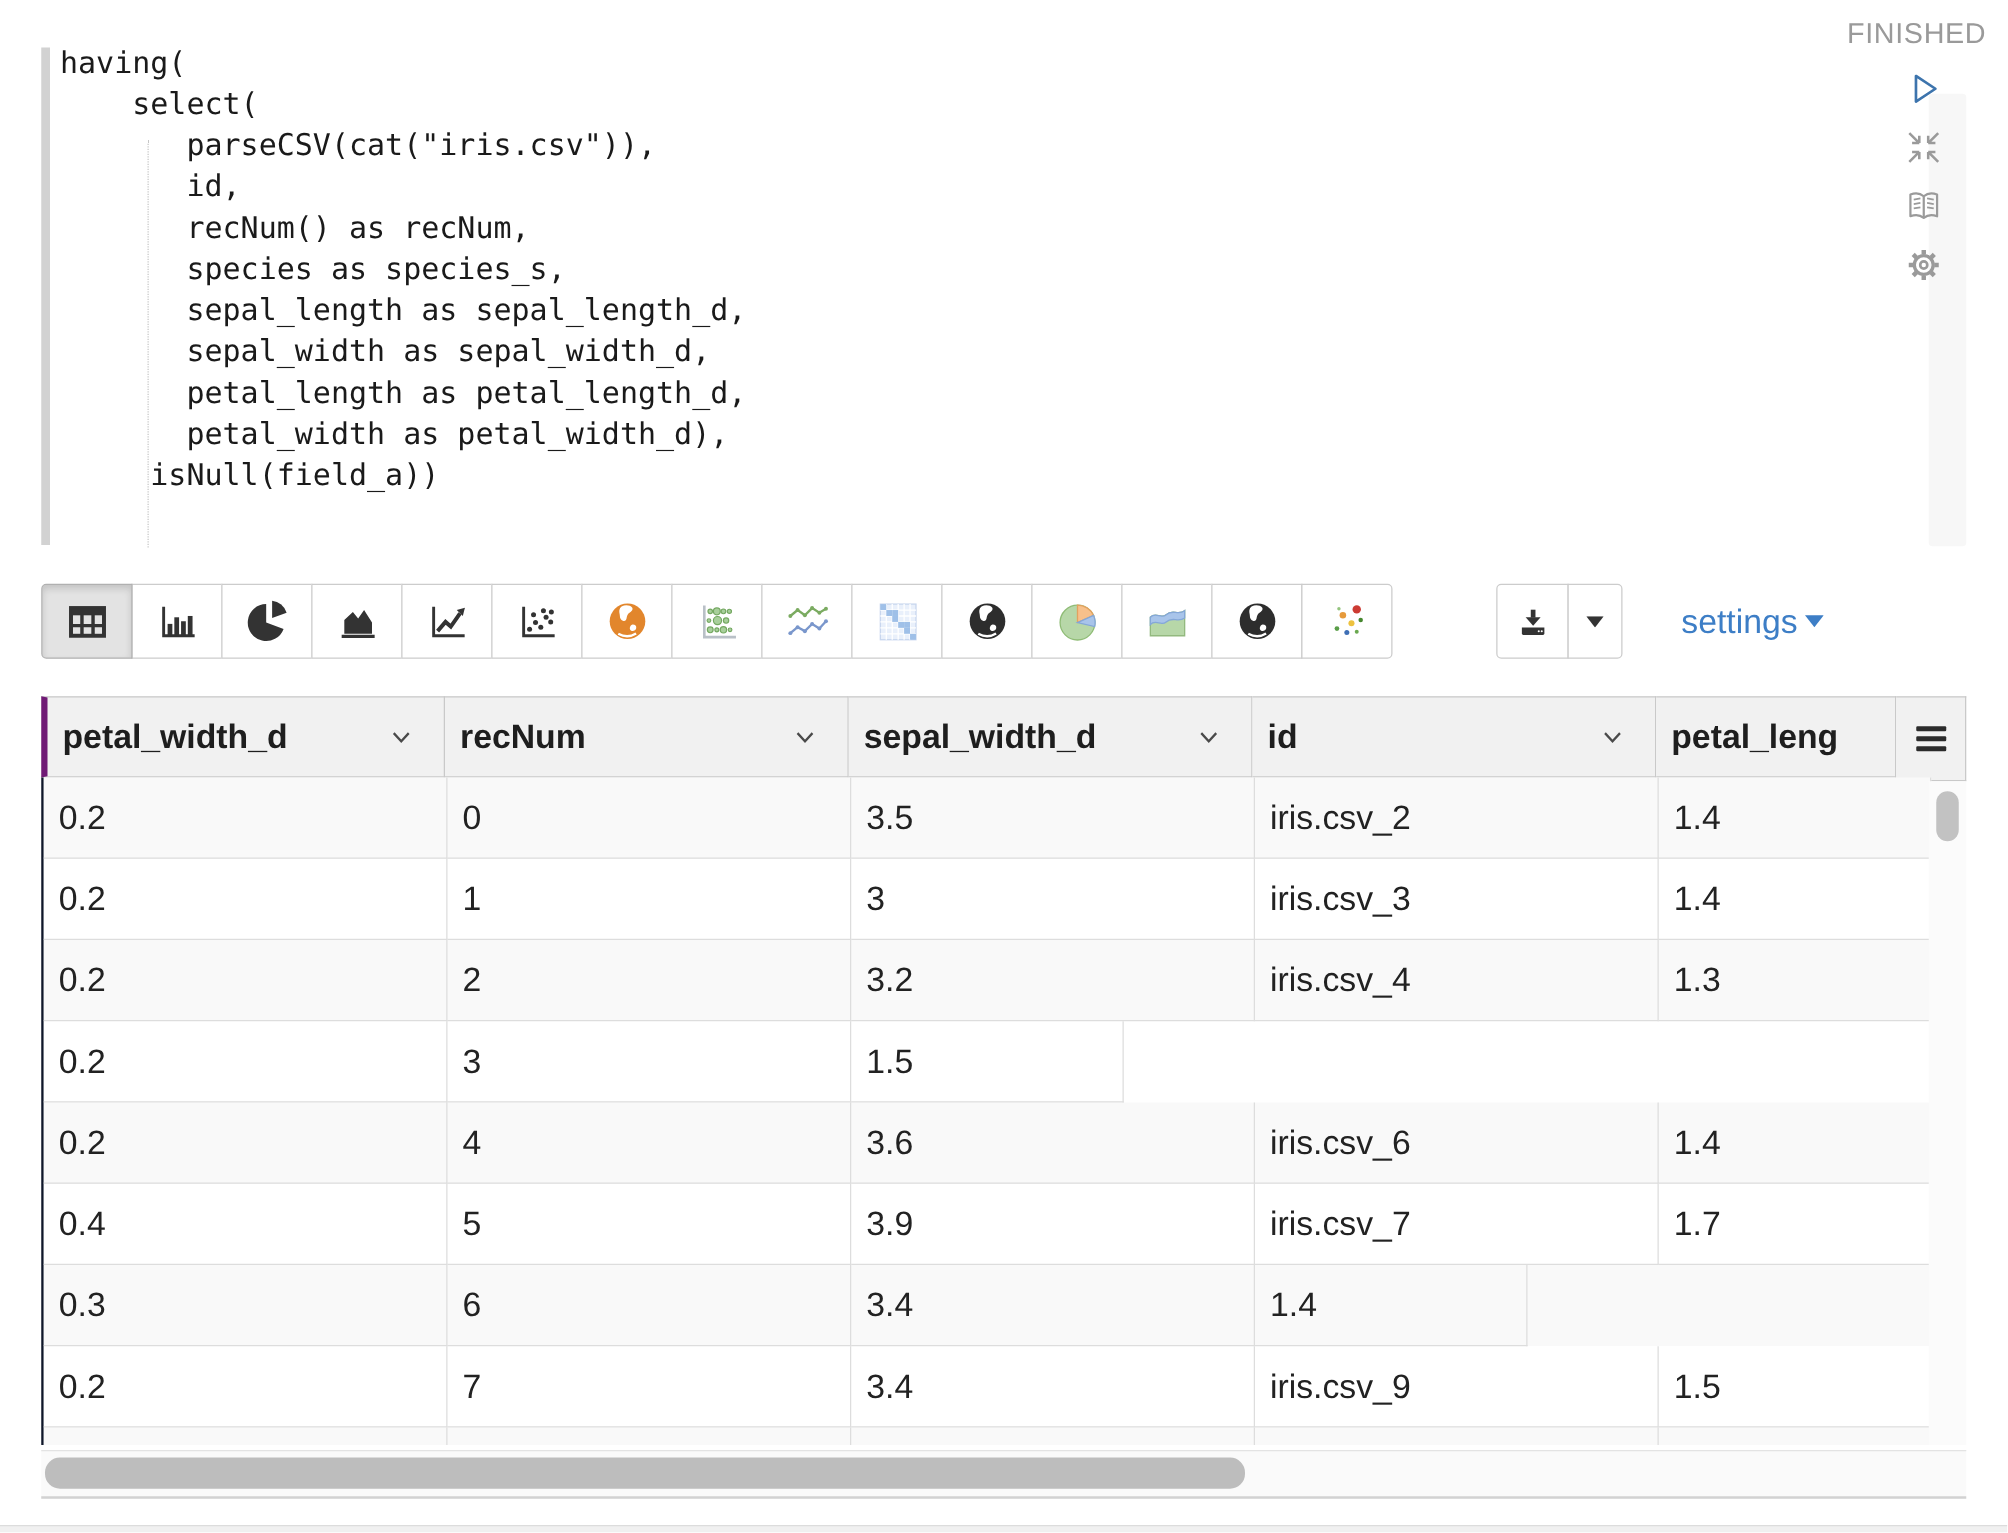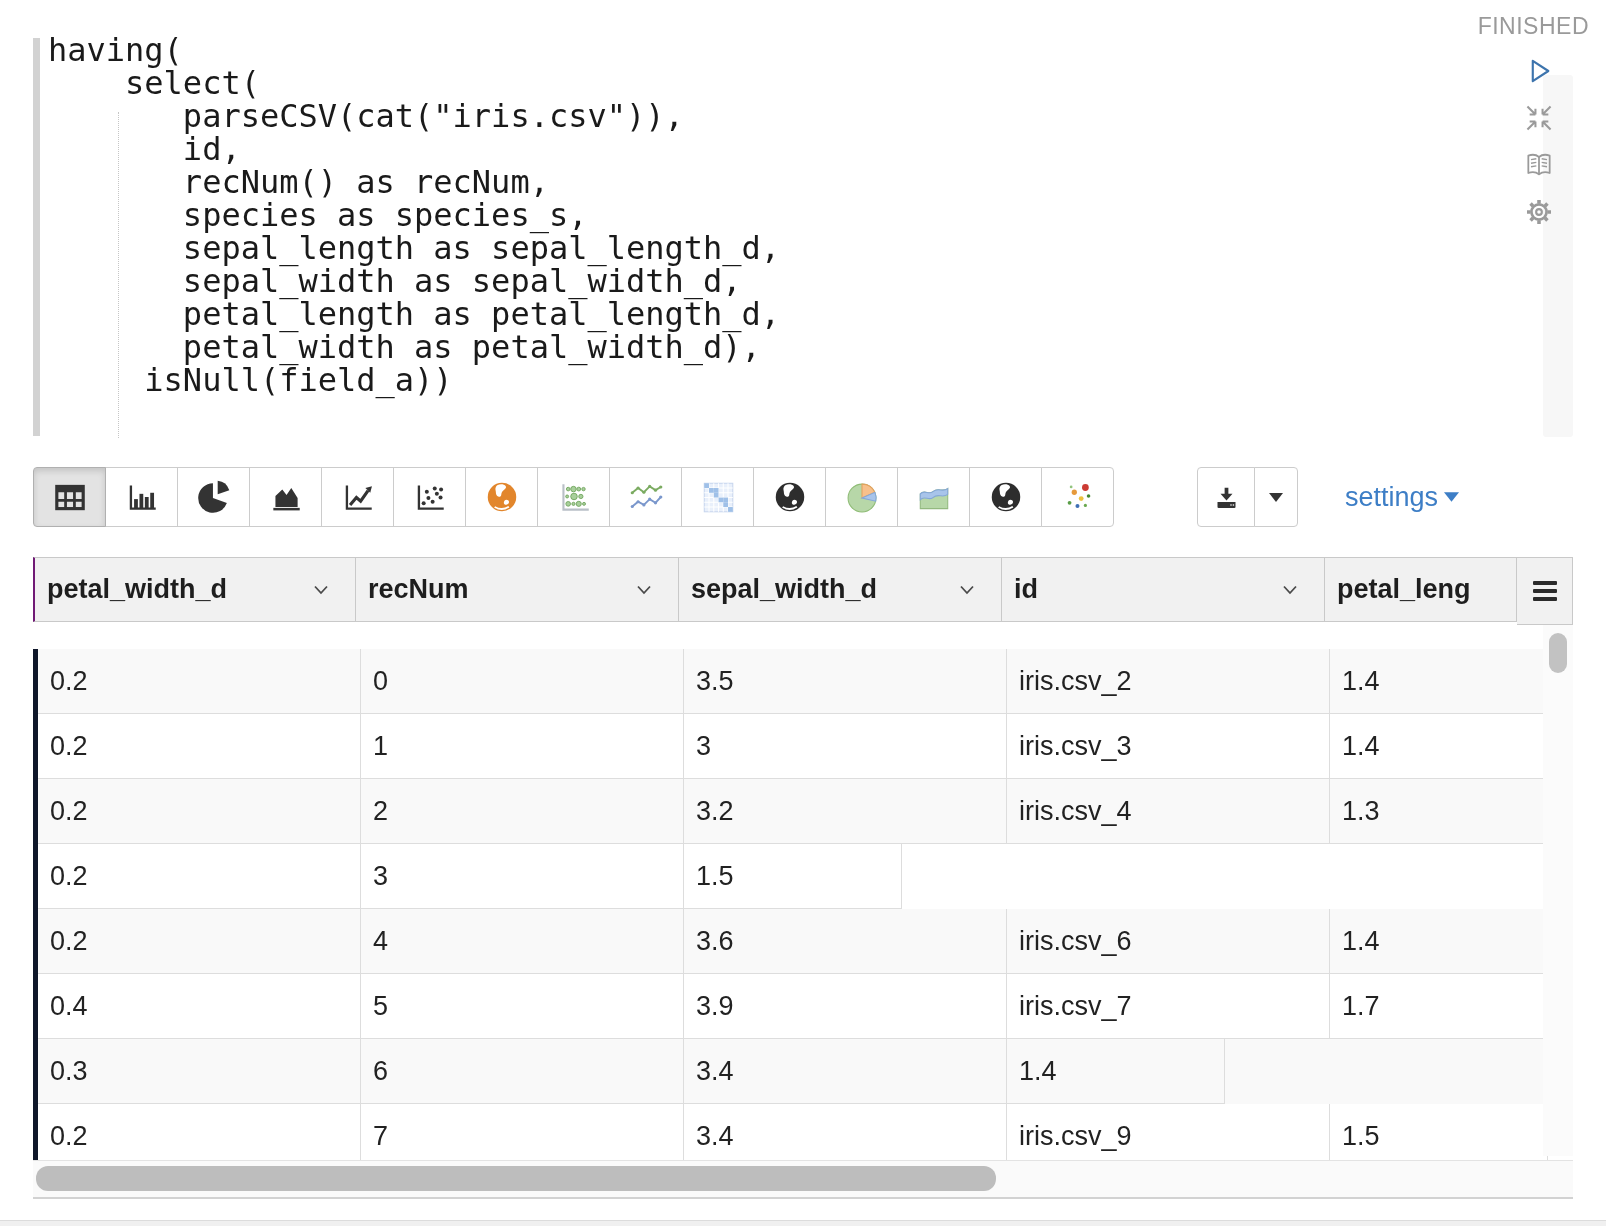--- a/index.html
+++ b/index.html
@@ -4,21 +4,21 @@
 <style>
   html,body{margin:0;padding:0;background:#fff;}
   body{font-family:"Liberation Sans",sans-serif;color:#222;}
   .stage{position:relative;width:1606px;height:1226px;background:#fff;overflow:hidden;}
 
   
   .editor{position:absolute;left:33px;top:30px;width:1540px;height:410px;background:#fff;}
   .gutter-bar{position:absolute;left:0;top:8px;width:7px;height:398px;background:#d2d2d2;}
   .indent-guide{position:absolute;left:85px;top:82px;height:326px;width:0;border-left:1px dotted #c6c6c6;}
   pre.code{position:absolute;left:15px;top:4px;margin:0;white-space:pre;
-    font-family:"DejaVu Sans Mono",monospace;font-size:32px;line-height:33px;color:#1a1a1a;}
+    font-family:"DejaVu Sans Mono",monospace;font-size:24px;line-height:33px;color:#1a1a1a;}
   .editor-vtrack{position:absolute;right:0;top:45px;width:30px;height:362px;background:#f7f7f7;border-radius:3px;}
 
   
   .controls{position:absolute;top:13px;right:5px;display:flex;align-items:center;gap:15px;flex-direction:column;}
   .status{font-size:23px;color:#9a9a9a;letter-spacing:.5px;margin-right:12px;}
   .icon-btn{width:32px;height:32px;background:none;border:none;padding:0;cursor:pointer;display:flex;align-items:center;justify-content:center;}
 
   
   .toolbar{position:absolute;left:33px;top:467px;width:1540px;height:60px;}
   .chart-group{display:flex;position:absolute;left:0;top:0;}
@@ -32,26 +32,26 @@
   .dbtn.main{width:58px;border-radius:4px 0 0 4px;}
   .dbtn.caret{width:44px;margin-left:-1px;border-radius:0 4px 4px 0;}
   .settings-link{position:absolute;left:1312px;top:0;height:60px;display:flex;align-items:center;gap:6px;
     font-size:27px;color:#3d7ec6;cursor:pointer;text-decoration:none;background:none;border:none;padding:0;}
 
   
   .thead{position:absolute;left:33px;top:557px;display:flex;}
   .hcell{height:65px;background:#f1f1f1;border:1px solid #c9c9c9;border-left:none;box-sizing:border-box;
     display:flex;align-items:center;justify-content:space-between;padding:0 26px 0 12px;
     font-weight:bold;font-size:27px;color:#1e1e1e;cursor:pointer;overflow:hidden;white-space:nowrap;}
-  .hcell.first{border-left:2px solid #701a75;}
+  .hcell.first{border-left:5px solid #701a75;}
   .w0,.w1,.w2,.w3{width:323px;}
   .hcell.w4{width:192px;padding-right:0;}
   .menu-cell{position:absolute;left:1517px;top:557px;width:56px;height:68px;background:#f1f1f1;
     border:1px solid #c9c9c9;border-left:none;box-sizing:border-box;display:flex;align-items:center;justify-content:center;cursor:pointer;}
-  .tbody{position:absolute;left:33px;top:649px;border-left:5px solid #0f172a;}
+  .tbody{position:absolute;left:33px;top:622px;border-left:2px solid #0f172a;}
   .trow{display:flex;height:65px;background:#fff;}
   .trow:nth-child(odd){background:#f9f9f9;}
   .tcell{box-sizing:border-box;border-right:1px solid #ddd;border-bottom:1px solid #ddd;
     display:flex;align-items:center;padding:0 12px;font-size:27px;color:#222;overflow:hidden;white-space:nowrap;}
   .tcell.w4{width:218px;}
   .trow.sliver{height:14px;overflow:hidden;}
   .trow.sliver .tcell{border-bottom:none;}
 
   
   .vscroll{position:absolute;left:1543px;top:625px;width:30px;height:531px;background:#fbfbfb;cursor:pointer;}

